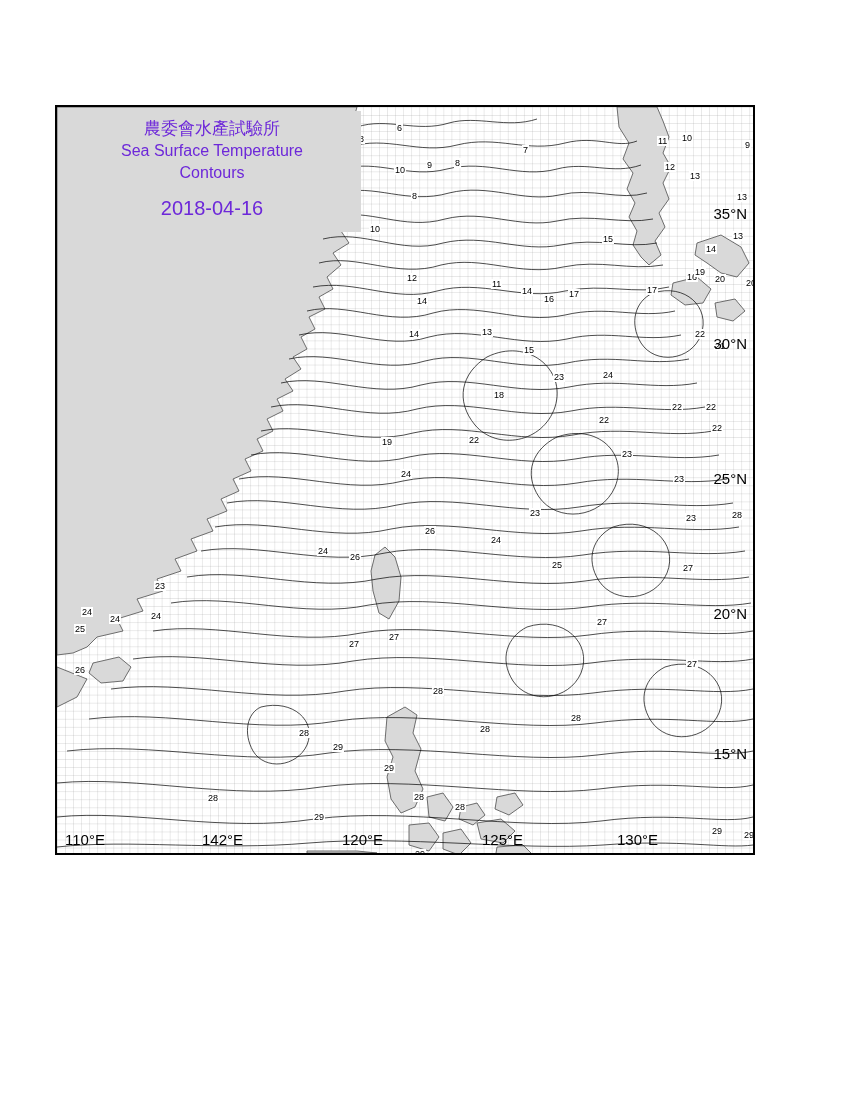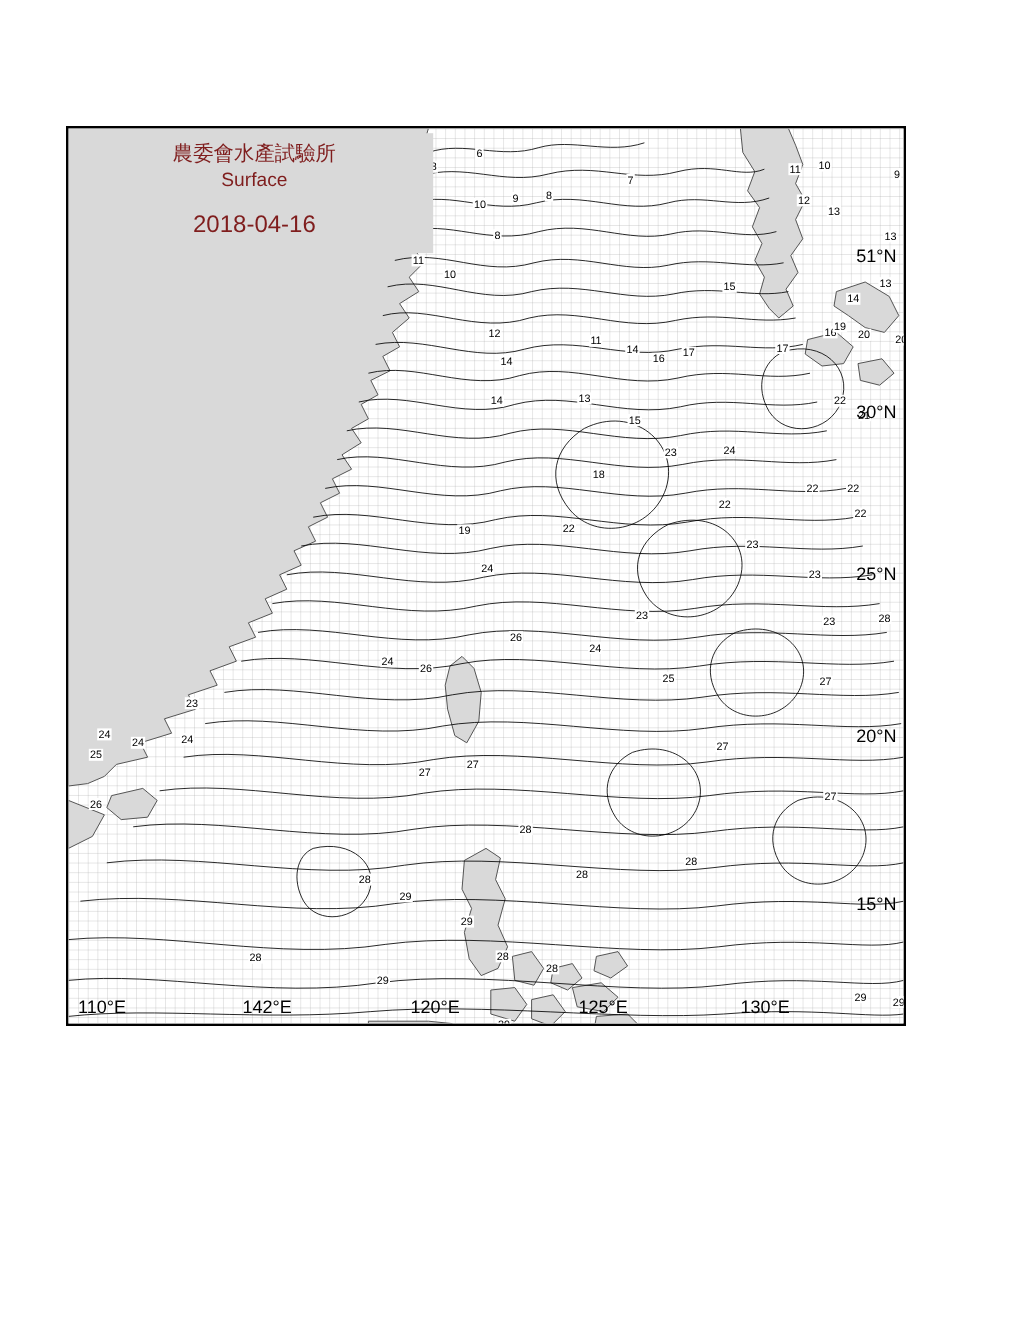--- a/index.html
+++ b/index.html
@@ -36,21 +36,21 @@
   #title-box {
     position: absolute;
     left: 6px;
     top: 4px;
     width: 290px;
     padding: 6px 4px 10px 4px;
     background: #d9d9d9;
     text-align: center;
     line-height: 1.35;
     font-size: 16px;
-    color: #7f1d1d;
+    color: #6d28d9;
     z-index: 40;
   }
   #title-box .cjk {
     font-family: "DejaVu Sans", sans-serif;
     font-size: 17px;
   }
   #title-box .date {
     margin-top: 12px;
     font-size: 20px;
   }
@@ -163,25 +163,26 @@
       <path d="M556,420 C592,408 622,436 610,466 C598,494 558,498 542,474 C528,452 536,430 556,420 Z"></path>
       <path d="M596,186 C628,176 654,200 644,228 C634,254 598,258 584,236 C572,216 578,194 596,186 Z"></path>
       <path d="M470,520 C506,508 536,536 524,566 C512,594 472,598 456,574 C442,552 450,530 470,520 Z"></path>
       <path d="M204,600 C236,592 260,614 250,638 C240,660 208,664 196,644 C186,626 190,606 204,600 Z"></path>
       <path d="M608,560 C644,548 674,576 662,606 C650,634 610,638 594,614 C580,592 588,570 608,560 Z"></path>
     </g>
   </svg>
 
   <div id="title-box">
     <div class="cjk">農委會水產試驗所</div>
-    <div>Surface</div>
+    <div>Sea Surface Temperature</div>
+    <div>Contours</div>
     <div class="date">2018-04-16</div>
   </div>
 
-  <div class="axis-label lat-label" style="top:98px">51°N</div>
+  <div class="axis-label lat-label" style="top:98px">35°N</div>
   <div class="axis-label lat-label" style="top:228px">30°N</div>
   <div class="axis-label lat-label" style="top:363px">25°N</div>
   <div class="axis-label lat-label" style="top:498px">20°N</div>
   <div class="axis-label lat-label" style="top:638px">15°N</div>
 
   <div class="axis-label lon-label" style="left:8px">110°E</div>
   <div class="axis-label lon-label" style="left:145px">142°E</div>
   <div class="axis-label lon-label" style="left:285px">120°E</div>
   <div class="axis-label lon-label" style="left:425px">125°E</div>
   <div class="axis-label lon-label" style="left:560px">130°E</div>

